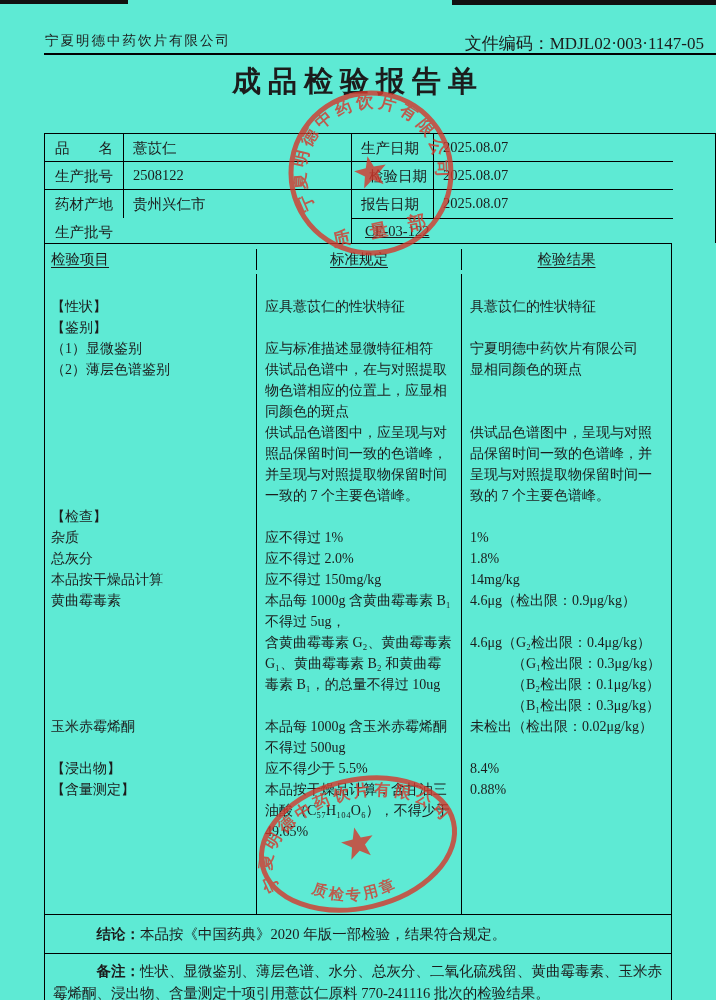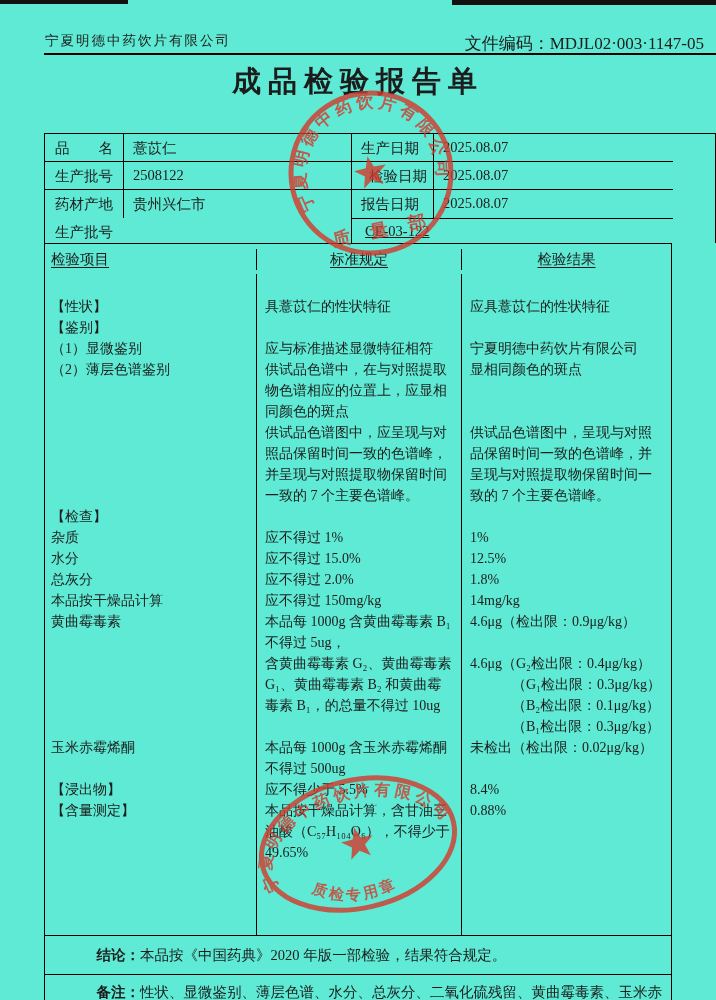--- a/index.html
+++ b/index.html
@@ -85,22 +85,22 @@
 
   <div class="mtable">
     <div class="mrow mhead">
       <div class="mcell c1"><span class="u">检验项目</span></div>
       <div class="mcell c2"><span class="u">标准规定</span></div>
       <div class="mcell c3"><span class="u">检验结果</span></div>
     </div>
 
     <div class="mrow firstrow">
       <div class="mcell c1">【性状】</div>
+      <div class="mcell c2">应具薏苡仁的性状特征</div>
       <div class="mcell c3">具薏苡仁的性状特征</div>
-      <div class="mcell c2">应具薏苡仁的性状特征</div>
     </div>
     <div class="mrow">
       <div class="mcell c1">【鉴别】</div>
       <div class="mcell c2"></div>
       <div class="mcell c3"></div>
     </div>
     <div class="mrow">
       <div class="mcell c1">（1）显微鉴别</div>
       <div class="mcell c2">应与标准描述显微特征相符</div>
       <div class="mcell c3">宁夏明德中药饮片有限公司</div>
@@ -117,25 +117,20 @@
     </div>
     <div class="mrow">
       <div class="mcell c1">【检查】</div>
       <div class="mcell c2"></div>
       <div class="mcell c3"></div>
     </div>
     <div class="mrow">
       <div class="mcell c1">杂质</div>
       <div class="mcell c2">应不得过 1%</div>
       <div class="mcell c3">1%</div>
-    </div>
-    <div class="mrow">
-      <div class="mcell c1">水分</div>
-      <div class="mcell c2">应不得过 15.0%</div>
-      <div class="mcell c3">12.5%</div>
     </div>
     <div class="mrow">
       <div class="mcell c1">总灰分</div>
       <div class="mcell c2">应不得过 2.0%</div>
       <div class="mcell c3">1.8%</div>
     </div>
     <div class="mrow">
       <div class="mcell c1">本品按干燥品计算</div>
       <div class="mcell c2">应不得过 150mg/kg</div>
       <div class="mcell c3">14mg/kg</div>

